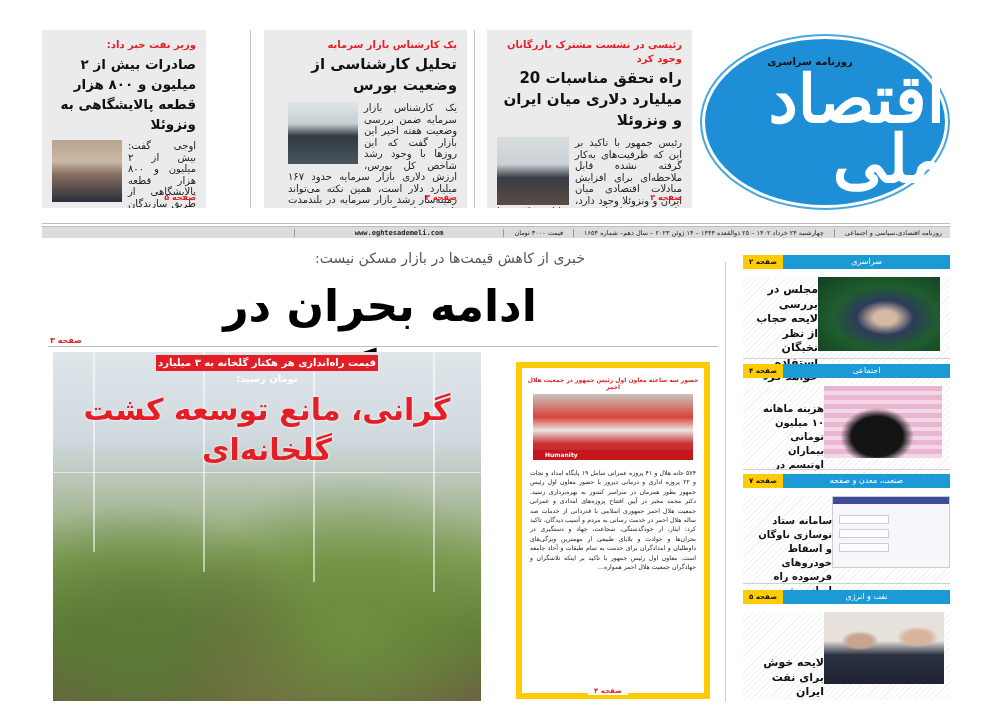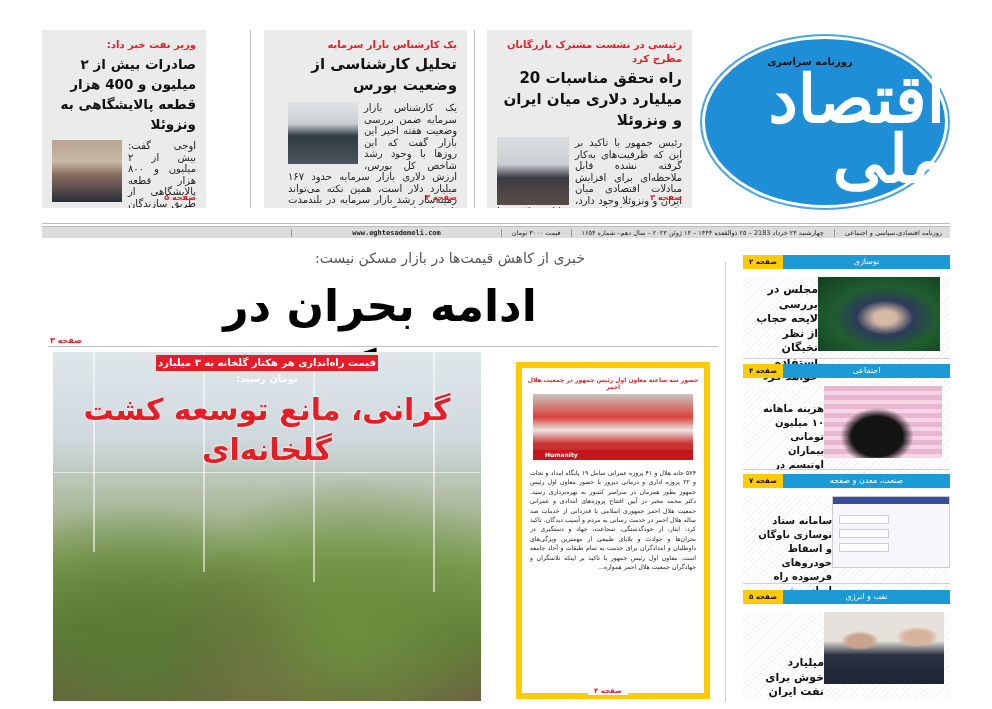--- a/index.html
+++ b/index.html
@@ -84,21 +84,21 @@
     background: repeating-linear-gradient(135deg, #ffffff 0 3px, #f2f2f2 3px 4px); }
   .side-text { width: 60px; font-size: 11px; font-weight: bold; line-height: 14.5px; text-align: right; padding-top: 6px; flex: none; order: 2; }
   .side-photo { order: 1; flex: none; }
   .side-divider { position: absolute; left: 743px; width: 207px; height: 1px; background: #cfcfcf; }
   .vline-side { position: absolute; left: 725px; top: 262px; width: 1px; height: 440px; background: #cfcfcf; }
 </style>
 </head>
 <body>
 
 <div class="teaser" style="left:487px; width:205px;">
-  <div class="kicker">رئیسی در نشست مشترک بازرگانان مطرح کرد</div>
+  <div class="kicker">رئیسی در نشست مشترک بازرگانان وجود کرد</div>
   <div class="title">راه تحقق مناسبات 20 میلیارد دلاری میان ایران و ونزوئلا</div>
   <div class="body">
     <div class="photo" style="width:72px;height:68px;background:linear-gradient(180deg,#d8dde0 0%,#c9cfd2 40%,#3b3b44 60%,#5a4c44 100%);"></div>
     <span>رئیس جمهور با تاکید بر این که ظرفیت‌های به‌کار گرفته نشده قابل ملاحظه‌ای برای افزایش مبادلات اقتصادی میان ایران و ونزوئلا وجود دارد، راه تحقق مناسبات ۲۰ میلیارد دلاری را فعالیت و سرمایه‌گذاری جدی میان دو کشور عنوان کرد. سید ابراهیم رئیسی...</span>
   </div>
   <div class="page">صفحه ۲</div>
 </div>
 
 <div class="vrule" style="left:474px; top:30px; height:178px;"></div>
 
@@ -109,37 +109,37 @@
     <div class="photo" style="width:70px;height:62px;background:linear-gradient(180deg,#e0e4e6 0%,#c7ced2 35%,#2f3a42 55%,#4a5560 100%);"></div>
     <span>یک کارشناس بازار سرمایه ضمن بررسی وضعیت هفته اخیر این بازار گفت که این روزها با وجود رشد شاخص کل بورس، ارزش دلاری بازار سرمایه حدود ۱۶۷ میلیارد دلار است، همین نکته می‌تواند زمینه‌ساز رشد بازار سرمایه در بلندمدت باشد.احسان بیگی، در خصوص...</span>
   </div>
   <div class="page">صفحه ۳</div>
 </div>
 
 <div class="vrule" style="left:250px; top:30px; height:178px;"></div>
 
 <div class="teaser" style="left:42px; width:164px;">
   <div class="kicker">وزیر نفت خبر داد:</div>
-  <div class="title" style="font-size:13.5px;line-height:20px;">صادرات بیش از ۲ میلیون و 400 هزار قطعه پالایشگاهی به ونزوئلا</div>
+  <div class="title" style="font-size:13.5px;line-height:20px;">صادرات بیش از ۲ میلیون و ۸۰۰ هزار قطعه پالایشگاهی به ونزوئلا</div>
   <div class="body">
     <div class="photo" style="width:70px;height:62px;background:linear-gradient(180deg,#b9a590 0%,#c9b9a6 35%,#8a6f60 55%,#2a2f3a 100%);"></div>
     <span>اوجی گفت: بیش از ۲ میلیون و ۸۰۰ هزار قطعه پالایشگاهی از طریق سازندگان و پیمانکاران ایرانی به پالایشگاه‌های ونزوئلا ارسال کرده‌ایم.اوجی گفت: در حاشیه سفر رئیس جمهور به کشور ونزوئلا روز گذشته اسناد مهم و قراردادی در بخش‌های بالادستی و پایین دستی نفت به امضا...</span>
   </div>
   <div class="page">صفحه ۵</div>
 </div>
 
 <div class="logo">
   <div class="sub">روزنامه سراسری</div>
   <div class="name">اقتصاد ملی</div>
 </div>
 
 <div class="hrule" style="left:42px; top:223px; width:908px;"></div>
 <div class="datebar">
   <span style="padding-right:8px;">روزنامه اقتصادی،سیاسی و اجتماعی</span>
-  <span>چهارشنبه ۲۴ خرداد 2183 – ۲۵ ذوالقعده ۱۴۴۴ – ۱۴ ژوئن ۲۰۲۳ – سال دهم– شماره ۱۶۵۴</span>
+  <span>چهارشنبه ۲۴ خرداد ۱۴۰۲ – ۲۵ ذوالقعده ۱۴۴۴ – ۱۴ ژوئن ۲۰۲۳ – سال دهم– شماره ۱۶۵۴</span>
   <span>قیمت ۳۰۰۰ تومان</span>
   <span class="url">www.eghtesademeli.com</span>
 </div>
 
 <div class="kicker-main">خبری از کاهش قیمت‌ها در بازار مسکن نیست:</div>
 <div class="headline-main">ادامه بحران در مسکن</div>
 <div class="main-page">صفحه ۳</div>
 <div class="hrule" style="left:48px; top:346px; width:670px;"></div>
 
 <div class="greenhouse">
@@ -160,21 +160,21 @@
   </div>
   <div class="ybody">۵۷۴ خانه هلال و ۴۱ پروژه عمرانی شامل ۱۹ پایگاه امداد و نجات و ۲۲ پروژه اداری و درمانی دیروز با حضور معاون اول رئیس جمهور بطور همزمان در سراسر کشور به بهره‌برداری رسید. دکتر محمد مخبر در آیین افتتاح پروژه‌های امدادی و عمرانی جمعیت هلال احمر جمهوری اسلامی با قدردانی از خدمات صد ساله هلال احمر در خدمت رسانی به مردم و آسیب دیدگان، تاکید کرد: ایثار، از خودگذشتگی، شجاعت، جهاد و دستگیری در بحران‌ها و حوادث و بلایای طبیعی از مهمترین ویژگی‌های داوطلبان و امدادگران برای خدمت به تمام طبقات و آحاد جامعه است. معاون اول رئیس جمهور با تاکید بر اینکه تلاشگران و جهادگران جمعیت هلال احمر همواره...</div>
 </div>
 <div class="ypage">صفحه ۴</div>
 
 <div class="vline-side"></div>
 
 <div class="side-block" style="top:255px;">
   <div class="side-head">
     <div class="pg">صفحه ۲</div>
-    <div class="cat">نوسازی</div>
+    <div class="cat">سراسری</div>
   </div>
   <div class="side-body">
     <div class="side-text" style="width:62px;">مجلس در بررسی لایحه حجاب از نظر نخبگان استفاده خواهد کرد</div>
     <div class="side-photo" style="width:122px;height:74px;margin-right:10px;background:radial-gradient(ellipse at 55% 55%,#d6b9a5 0%,#d6b9a5 12%,#2d3b5a 30%,#1f5d2e 55%,#123f20 100%);"></div>
   </div>
 </div>
 <div class="side-divider" style="top:358px;"></div>
 
 <div class="side-block" style="top:364px;">
   <div class="side-head">
@@ -203,16 +203,16 @@
   </div>
 </div>
 <div class="side-divider" style="top:583px;"></div>
 
 <div class="side-block" style="top:590px;">
   <div class="side-head">
     <div class="pg">صفحه ۵</div>
     <div class="cat">نفت و انرژی</div>
   </div>
   <div class="side-body">
-    <div class="side-text" style="width:64px;padding-top:44px;">میلیارد خوش برای نفت ایران</div>
+    <div class="side-text" style="width:64px;padding-top:44px;">لایحه خوش برای نفت ایران</div>
     <div class="side-photo" style="width:120px;height:72px;margin-right:6px;background:radial-gradient(ellipse at 30% 40%,#c9a38c 0%,#c9a38c 10%,rgba(0,0,0,0) 16%),radial-gradient(ellipse at 78% 35%,#d8b49c 0%,#d8b49c 10%,rgba(0,0,0,0) 16%),linear-gradient(180deg,#e6e1da 0%,#e6e1da 40%,#2a3040 60%,#1e2433 100%);"></div>
   </div>
 </div>
 
 </body></html>

